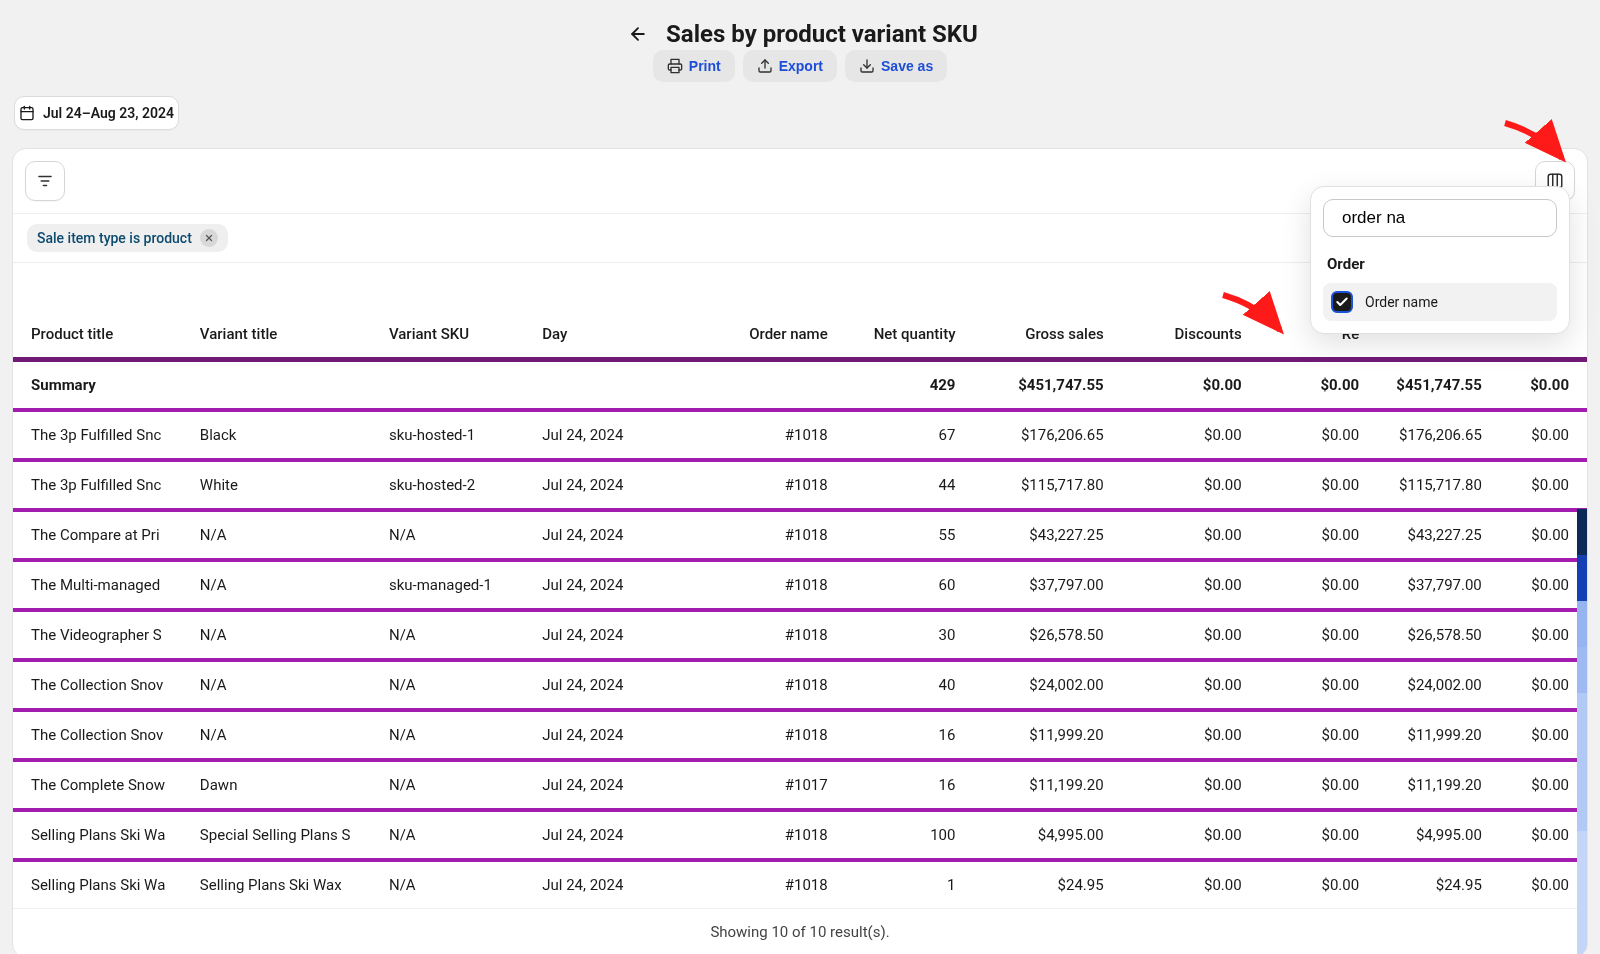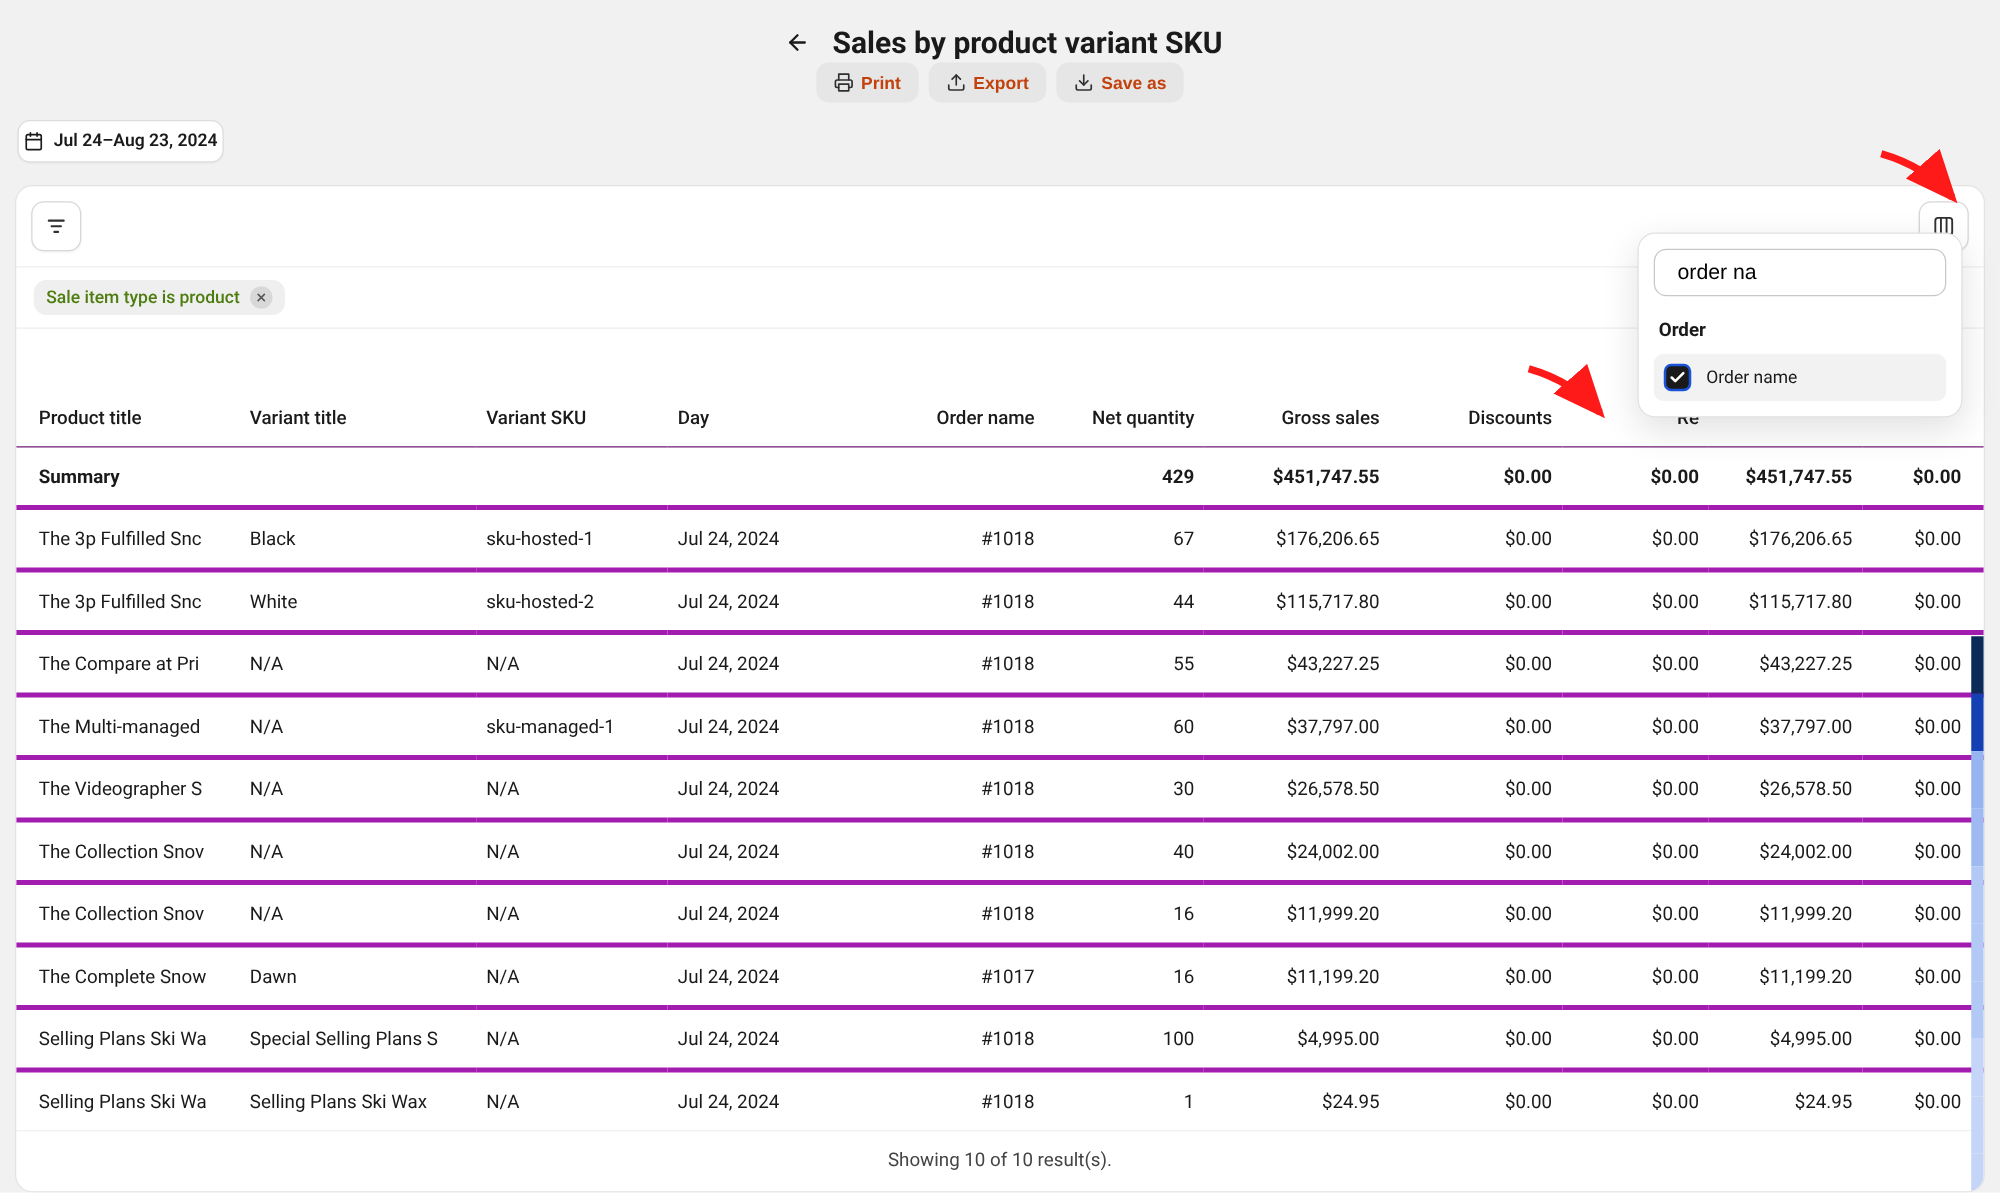--- a/index.html
+++ b/index.html
@@ -25,21 +25,21 @@
   .back-btn {
     width: 32px; height: 32px; display:flex; align-items:center; justify-content:center;
     cursor: pointer; border-radius: 8px;
   }
   .page-title { font-size: 24px; font-weight: 700; }
   .header-actions { display: flex; gap: 8px; }
   .action-btn {
     display: inline-flex; align-items: flex-end; gap: 6px;
     background: #e6e6e6; border: none; border-radius: 10px;
     padding: 8px 14px; font-size: 14px; font-weight: 600; cursor: pointer;
-    color: #c2410c;
+    color: #1d4ed8;
   }
   .action-btn svg { width: 16px; height: 16px; }
 
   
   .date-row { padding: 4px 14px 18px 14px; }
   .date-chip {
     display: inline-flex; align-items: center; gap: 8px;
     background: #fff; border: 1px solid #dcdcdc; border-radius: 10px;
     padding: 8px 4px; font-weight: 600; font-size: 14px; box-shadow: 0 1px 1px rgba(0,0,0,0.03);
   }
@@ -62,37 +62,37 @@
     width: 40px; height: 40px; border: 1px solid #d6d6d6; border-radius: 10px;
     background: #fff; display: inline-flex; align-items: center; justify-content: center;
     cursor: pointer; box-shadow: 0 1px 1px rgba(0,0,0,0.04);
   }
   .filter-row {
     padding: 10px 14px; border-bottom: 1px solid #eee;
   }
   .filter-chip {
     display: inline-flex; align-items: center; gap: 8px;
     background: #efefef; border-radius: 10px; padding: 5px 10px;
-    font-size: 14px; font-weight: 500; color: #4d7c0f;
+    font-size: 14px; font-weight: 500; color: #0c4a6e;
   }
   .chip-x {
     width: 18px; height: 18px; border-radius: 50%; background: #d8d8d8;
     display: inline-flex; align-items: center; justify-content: center;
     font-size: 12px; color: #555; cursor: pointer;
   }
 
   
   .table-wrap { position: relative; }
   table { width: 100%; border-collapse: collapse; table-layout: fixed; }
   th, td {
     text-align: left; padding: 14px 8px; font-size: 15px;
     white-space: nowrap; overflow: hidden; text-overflow: ellipsis;
   }
   th { font-weight: 500; color: #1a1a1a; padding-top: 62px; }
-  thead tr { border-bottom: 1px solid #701a75; }
+  thead tr { border-bottom: 5px solid #701a75; }
   tbody tr { border-bottom: 4px solid #a21caf; }
   tbody tr:last-child { border-bottom: none; }
   .summary-row td { font-weight: 700; }
   .num { text-align: right; }
   .pad-left { padding-left: 18px; }
   .pad-right { padding-right: 18px; }
 
   .footer-msg {
     text-align: center; padding: 14px 0 16px 0; font-size: 15px; color: #444;
     border-top: 1px solid #f0f0f0;

